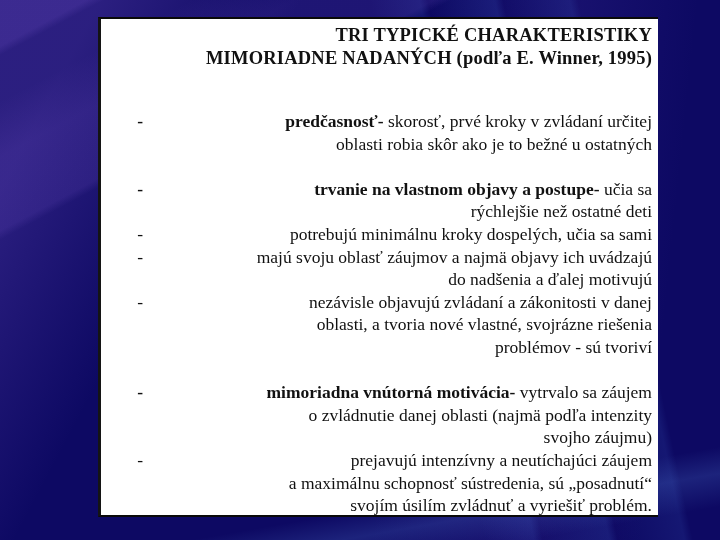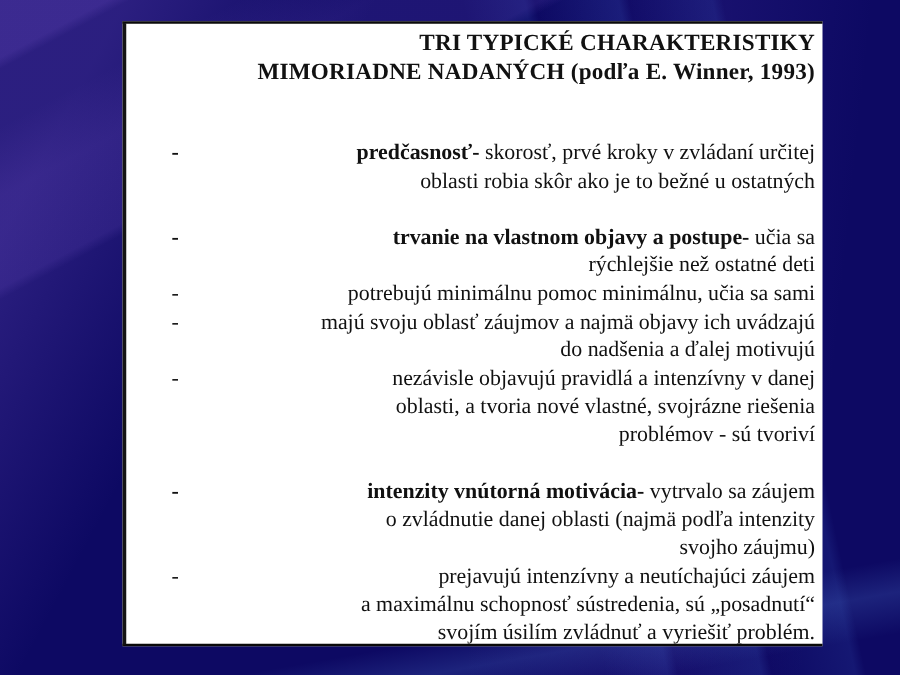--- a/index.html
+++ b/index.html
@@ -69,58 +69,58 @@
     white-space: pre-line;
   }
 </style>
 </head>
 <body>
 
 <div class="slide">
   <div class="page">
     <div class="title">
       <div>TRI TYPICKÉ CHARAKTERISTIKY</div>
-      <div>MIMORIADNE NADANÝCH (podľa E. Winner, 1993)</div>
+      <div>MIMORIADNE NADANÝCH (podľa E. Winner, 1995)</div>
     </div>
 
     <div class="bullets">
 
       <div class="bullet bold-lead">
         <span class="dash">-</span>
         <span class="content"><span class="lead">predčasnosť-</span><span> skorosť, prvé kroky v zvládaní určitej
 oblasti robia skôr ako je to bežné u ostatných</span></span>
       </div>
 
       <div class="bullet bold-lead gap-before">
         <span class="dash">-</span>
         <span class="content"><span class="lead">trvanie na vlastnom objavy a postupe-</span><span> učia sa
 rýchlejšie než ostatné deti</span></span>
       </div>
 
       <div class="bullet">
         <span class="dash">-</span>
-        <span class="content"><span class="lead"></span><span>potrebujú minimálnu pomoc minimálnu, učia sa sami</span></span>
+        <span class="content"><span class="lead"></span><span>potrebujú minimálnu kroky dospelých, učia sa sami</span></span>
       </div>
 
       <div class="bullet">
         <span class="dash">-</span>
         <span class="content"><span class="lead"></span><span>majú svoju oblasť záujmov a najmä objavy ich uvádzajú
 do nadšenia a ďalej motivujú</span></span>
       </div>
 
       <div class="bullet">
         <span class="dash">-</span>
-        <span class="content"><span class="lead"></span><span>nezávisle objavujú pravidlá a intenzívny v danej
+        <span class="content"><span class="lead"></span><span>nezávisle objavujú zvládaní a zákonitosti v danej
 oblasti, a tvoria nové vlastné, svojrázne riešenia
 problémov - sú tvoriví</span></span>
       </div>
 
       <div class="bullet bold-lead gap-before">
         <span class="dash">-</span>
-        <span class="content"><span class="lead">intenzity vnútorná motivácia-</span><span> vytrvalo sa záujem
+        <span class="content"><span class="lead">mimoriadna vnútorná motivácia-</span><span> vytrvalo sa záujem
 o zvládnutie danej oblasti (najmä podľa intenzity
 svojho záujmu)</span></span>
       </div>
 
       <div class="bullet">
         <span class="dash">-</span>
         <span class="content"><span class="lead"></span><span>prejavujú intenzívny a neutíchajúci záujem
 a maximálnu schopnosť sústredenia, sú „posadnutí“
 svojím úsilím zvládnuť a vyriešiť problém.</span></span>
       </div>

